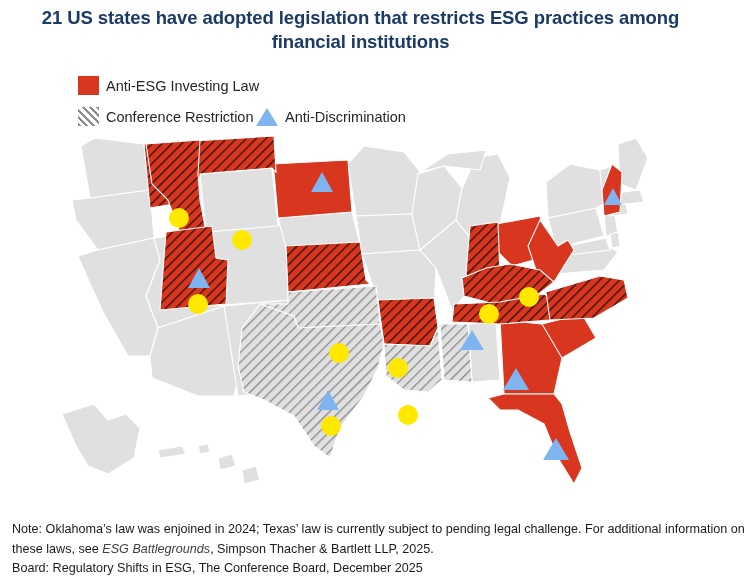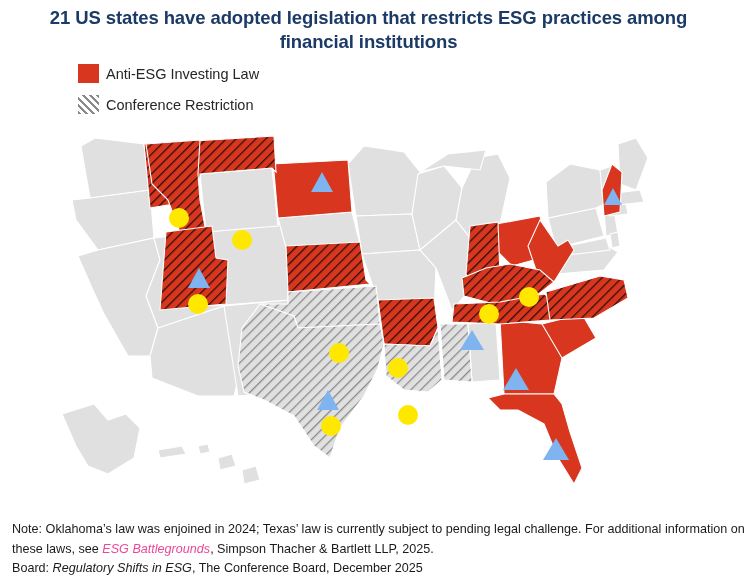--- a/index.html
+++ b/index.html
@@ -12,41 +12,41 @@
     width: 753px;
     height: 588px;
     position: relative;
     font-family: "Liberation Sans", sans-serif;
     overflow: hidden;
   }
 
   
   #title {
     position: absolute;
-    left: 12px;
+    left: 4px;
     top: 6px;
     width: 713px;
     text-align: center;
     font-size: 18.5px;
     font-weight: bold;
     line-height: 24px;
     color: #1b3a66;
     letter-spacing: -0.1px;
   }
 
   
   #legend {
     position: absolute;
     left: 78px;
     top: 64px;
     width: 420px;
   }
   .legend-row {
     display: flex;
-    align-items: flex-start;
+    align-items: flex-end;
     height: 31px;
   }
   .legend-item {
     display: flex;
     align-items: center;
   }
   .legend-item.col1 { width: 178px; }
   .legend-label {
     font-size: 14.5px;
     color: #262626;
@@ -95,43 +95,47 @@
   #notes {
     position: absolute;
     left: 12px;
     top: 520px;
     width: 735px;
     font-size: 12.6px;
     line-height: 19.5px;
     color: #1a1a1a;
   }
   #notes .lnk {
-    color: #ec4899;
+    color: #404040;
     font-style: italic;
   }
-  #notes .it { font-style: italic; }
+  #notes .it { }
 </style>
 </head>
 <body>
 
 <div id="title">21 US states have adopted legislation that restricts ESG practices among financial institutions</div>
 
 <div id="legend">
 
   <div class="legend-row">
     <div class="legend-item col1">
       <div class="sw sw-red"></div>
       <span class="legend-label">Anti-ESG Investing Law</span>
     </div>
   </div>
 
   <div class="legend-row">
     <div class="legend-item col1">
       <div class="sw sw-hatch"></div>
       <span class="legend-label">Conference Restriction</span>
+    </div>
+    <div class="legend-item">
+      <div class="sw sw-tri"></div>
+      <span class="legend-label">Anti-Discrimination</span>
     </div>
   </div>
 
 </div>
 
 <div id="map-wrap">
 <svg viewBox="0 0 672 385" xmlns="http://www.w3.org/2000/svg">
   <defs>
     <pattern id="hatchGray" width="7" height="7" patternTransform="rotate(45)" patternUnits="userSpaceOnUse">
       <rect width="7" height="7" fill="#e0e0e0"></rect>

